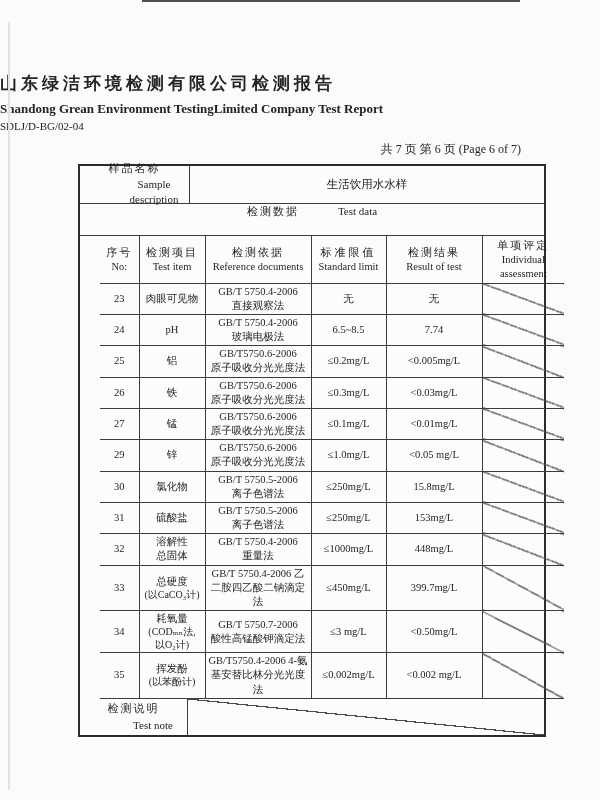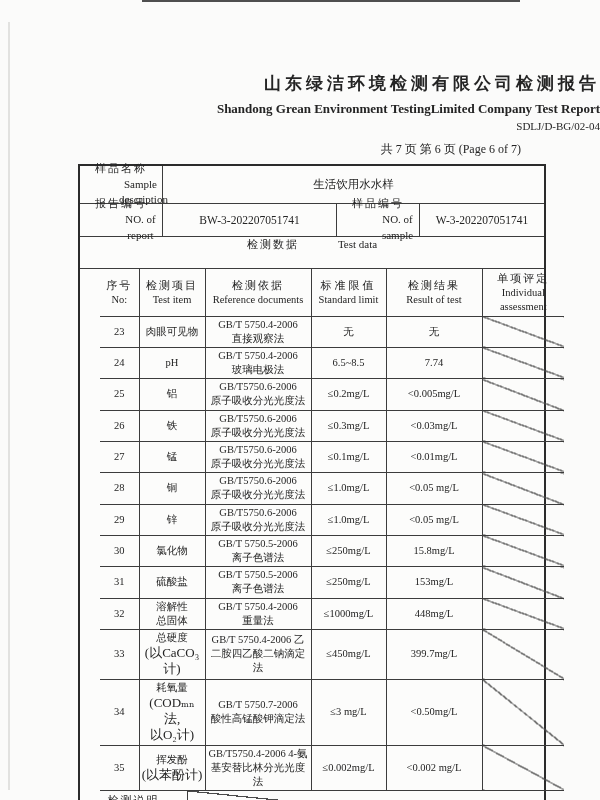--- a/index.html
+++ b/index.html
@@ -9,53 +9,53 @@
     font-family:"Liberation Serif","DejaVu Serif",serif;
     color:#242424;
     position:relative;
     overflow:hidden;
   }
   
   .top-strip{position:absolute;top:0;left:142px;width:378px;height:2px;background:#4f4f4f;}
   .left-line{position:absolute;top:22px;left:8px;width:2px;height:768px;background:#e2e2e0;}
 
   
-  .header{padding-top:72px;text-align:right;}
+  .header{padding-top:72px;text-align:left;}
   .title-cn{font-size:17px;font-weight:bold;letter-spacing:4px;line-height:24px;}
   .title-en{font-size:13px;font-weight:bold;margin-top:4px;line-height:17px;}
   .doc-code{font-size:11px;line-height:14px;margin-top:2px;}
   .page-ind{font-size:12px;text-align:right;margin:9px 79px 0 0;line-height:15px;}
 
   
   .report{margin:7px 0 0 78px;width:468px;border:2px solid #2b2b2b;box-sizing:border-box;background:#fcfcfb;}
   .rowf{display:flex;align-items:stretch;border-bottom:1px solid #3c3c3c;}
   .cell{box-sizing:border-box;border-right:1px solid #3c3c3c;display:flex;flex-direction:column;justify-content:center;text-align:center;font-size:11px;line-height:1.45;}
   .cell.last{border-right:none;}
   .lab-cn{letter-spacing:2px;}
   .lab-en{letter-spacing:0;padding-left:39px;}
   .val{font-size:11.5px;}
   .r1{height:37px;}
   .r2{height:32px;}
-  .w1{width:83px;}
+  .w1{width:110px;}
   .w2{width:174px;}
   .w3{width:83px;}
   .wrest{flex:1;}
   .section-row{border-bottom:1px solid #3c3c3c;height:31px;display:flex;flex-direction:row;justify-content:center;text-align:center;font-size:11px;line-height:1.4;}
 
   table.data{border-collapse:collapse;width:100%;table-layout:fixed;font-size:10.5px;margin-left:20px;}
   table.data td,table.data th{border:1px solid #3c3c3c;text-align:center;vertical-align:middle;padding:1px 2px;line-height:1.35;font-weight:normal;}
   table.data tr:first-child td,table.data tr:first-child th{border-top:none;}
   table.data td:first-child,table.data th:first-child{border-left:none;}
   table.data td:last-child,table.data th:last-child{border-right:none;}
   .hdr-cn{display:block;font-size:11px;letter-spacing:2px;}
   .hdr-cn.wide{letter-spacing:3px;}
   .hdr-en{display:block;font-size:10.5px;letter-spacing:0;}
   .c-ref,.c-item{white-space:pre-line;}
   .item-main{display:block;white-space:pre-line;}
-  .item-sub{display:block;font-size:13px;line-height:1.25;white-space:pre-line;}
+  .item-sub{display:block;font-size:10px;line-height:1.25;white-space:pre-line;}
   .c-assess{
     background-image:linear-gradient(to top right,
       transparent calc(50% - 0.6px),
       #4a4a4a calc(50% - 0.6px),
       #4a4a4a calc(50% + 0.6px),
       transparent calc(50% + 0.6px));
   }
   .note-row{display:flex;height:36px;justify-content:space-between;}
   .note-label{box-sizing:border-box;width:108px;border-right:1px solid #3c3c3c;display:flex;flex-direction:column;justify-content:center;text-align:center;font-size:11px;line-height:1.55;}
   .note-diag{flex:1;
@@ -82,32 +82,20 @@
 <div class="report">
 
   <div class="rowf r1">
     <div class="cell w1">
       <span class="lab-cn">样品名称</span>
       <span class="lab-en">Sample description</span>
     </div>
     <div class="cell wrest last val">生活饮用水水样</div>
   </div>
 
-  <div class="rowf r2">
-    <div class="cell w1">
-      <span class="lab-cn">报告编号</span>
-      <span class="lab-en">NO. of report</span>
-    </div>
-    <div class="cell w2 val">BW-3-202207051741</div>
-    <div class="cell w3">
-      <span class="lab-cn">样品编号</span>
-      <span class="lab-en">NO. of sample</span>
-    </div>
-    <div class="cell wrest last val">W-3-202207051741</div>
-  </div>
 
   <div class="section-row">
     <span class="lab-cn">检测数据</span>
     <span class="lab-en">Test data</span>
   </div>
 
   <table class="data">
     <colgroup>
       <col style="width:39px">
         <col style="width:66px">
@@ -182,29 +170,20 @@
     </tr>
     <tr style="height:30px">
       <td>27</td>
       <td class="c-item"><span class="item-main">锰</span><span class="item-sub"></span></td>
       <td class="c-ref">GB/T5750.6-2006
 原子吸收分光光度法</td>
       <td>≤0.1mg/L</td>
       <td>&lt;0.01mg/L</td>
       <td class="c-assess"></td>
     </tr>
-    <tr style="height:30px">
-      <td>28</td>
-      <td class="c-item"><span class="item-main">铜</span><span class="item-sub"></span></td>
-      <td class="c-ref">GB/T5750.6-2006
-原子吸收分光光度法</td>
-      <td>≤1.0mg/L</td>
-      <td>&lt;0.05 mg/L</td>
-      <td class="c-assess"></td>
-    </tr>
     <tr style="height:31px">
       <td>29</td>
       <td class="c-item"><span class="item-main">锌</span><span class="item-sub"></span></td>
       <td class="c-ref">GB/T5750.6-2006
 原子吸收分光光度法</td>
       <td>≤1.0mg/L</td>
       <td>&lt;0.05 mg/L</td>
       <td class="c-assess"></td>
     </tr>
     <tr style="height:27px">

